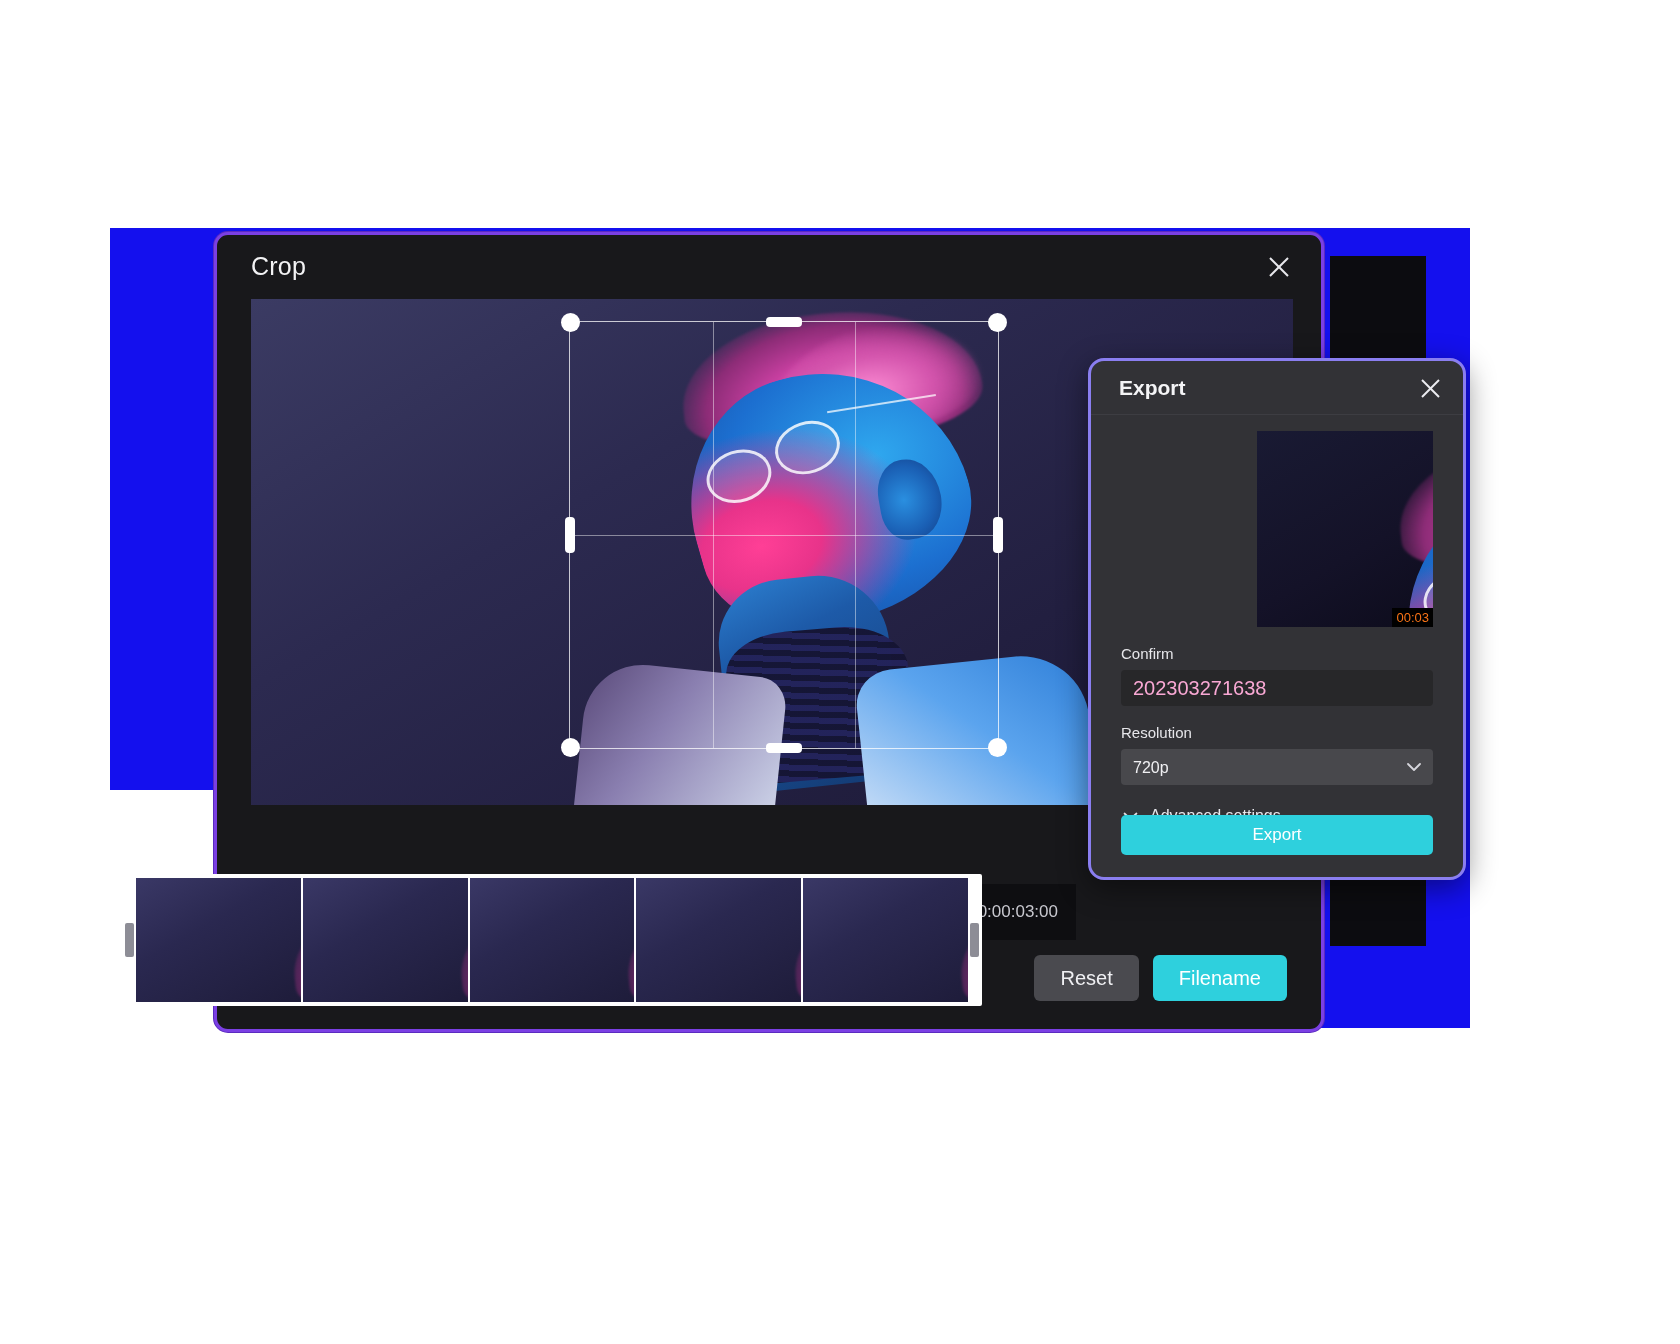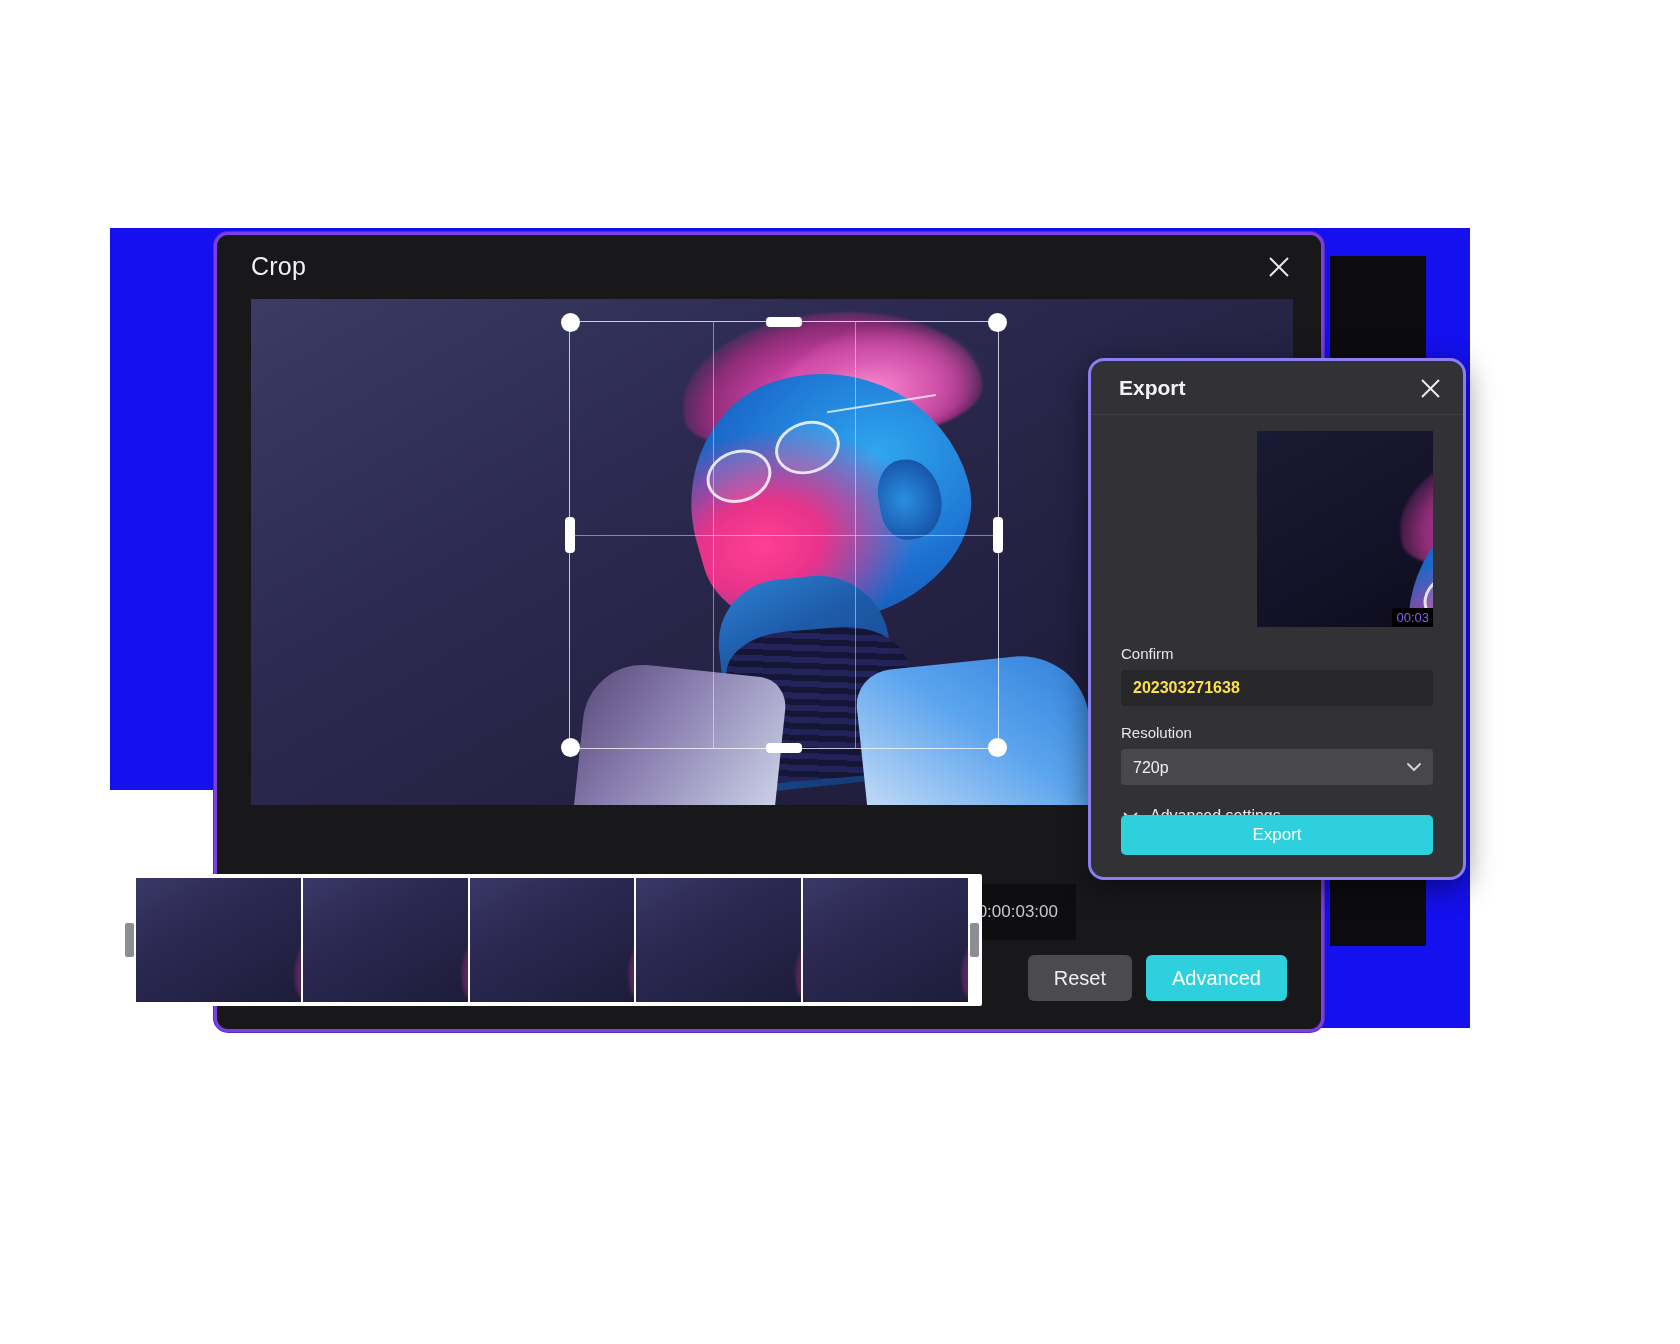--- a/index.html
+++ b/index.html
@@ -243,34 +243,33 @@
   .export-body { padding: 16px 30px 0 30px; }
   .thumb-row { display: flex; justify-content: flex-end; }
   .thumb {
     position: relative; width: 176px; height: 196px;
     background: linear-gradient(150deg, #191a33 0%, #141228 60%, #0d0c1c 100%);
     overflow: hidden;
   }
   .thumb .person { left: 12%; top: 0%; width: 86%; height: 100%; }
   .thumb-time {
     position: absolute; right: 0; bottom: 0;
-    background: #000; color: #8b5cf6;
+    background: #000; color: #f97316;
     font-size: 13px; line-height: 1;
     padding: 3px 4px;
   }
   .field-label {
     color: #e6e6ea; font-size: 15px; margin: 18px 0 8px 0;
   }
   .field-input {
     width: 100%; height: 36px; background: #272729;
     border: none; border-radius: 4px;
-    color: #fde047; font-size: 16px;
+    color: #f9a8d4; font-size: 20px;
     font-family: "Liberation Sans", sans-serif;
     padding: 0 12px;
-    font-weight: bold;
   }
   .select-wrap { position: relative; }
   .field-select {
     width: 100%; height: 36px; background: #48484c;
     border: none; border-radius: 4px;
     color: #f0f0f3; font-size: 16px;
     font-family: "Liberation Sans", sans-serif;
     padding: 0 32px 0 12px;
     appearance: none; -webkit-appearance: none;
     cursor: pointer;
@@ -343,21 +342,21 @@
 
         <div class="handle-e horiz" style="left:50%; margin-left:-18px; top:-5px;"></div>
         <div class="handle-e horiz" style="left:50%; margin-left:-18px; bottom:-5px;"></div>
         <div class="handle-e vert" style="top:50%; margin-top:-18px; left:-5px;"></div>
         <div class="handle-e vert" style="top:50%; margin-top:-18px; right:-5px;"></div>
       </div>
     </div>
 
     <div class="actions">
       <button class="btn btn-reset">Reset</button>
-      <button class="btn btn-confirm">Advanced</button>
+      <button class="btn btn-confirm">Filename</button>
     </div>
   </div>
 
   <div class="playbar">
     <div class="play-btn">
       <svg width="22" height="24" viewBox="0 0 22 24" aria-hidden="true">
         <polygon points="4,2 19,12 4,22" fill="none" stroke="#ffffff" stroke-width="2" stroke-linejoin="round"></polygon>
       </svg>
     </div>
     <div class="seek">

